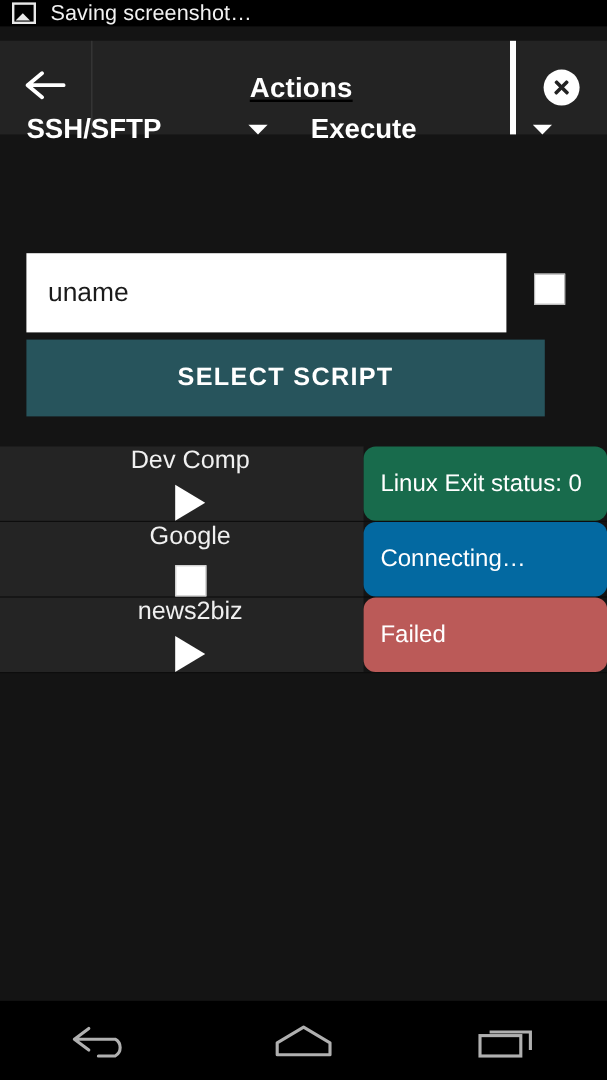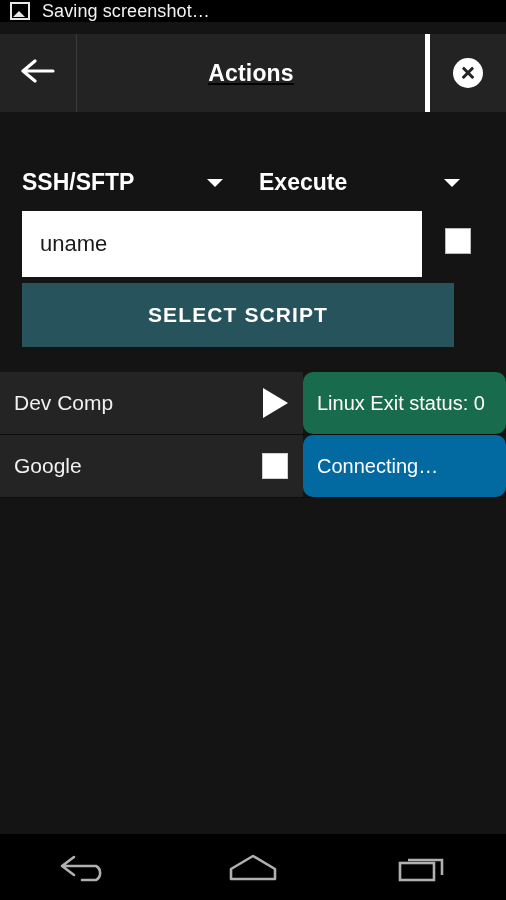--- a/index.html
+++ b/index.html
@@ -86,23 +86,23 @@
     left:50%; top:50%;
     width:15px; height:3.4px;
     background:#232323;
     border-radius:1px;
   }
   .close-circle::before { transform:translate(-50%,-50%) rotate(45deg); }
   .close-circle::after  { transform:translate(-50%,-50%) rotate(-45deg); }
 
   
   #spinner-row {
-    position:absolute; top:108px; left:0;
+    position:absolute; top:94px; left:0;
     width:482px; height:88px;
-    display:flex; align-items:flex-end;
+    display:flex; align-items:flex-start;
   }
   .spinner {
     display:flex; align-items:center;
     cursor:pointer;
   }
   .spinner .sp-label {
     color:#ffffff;
     font-size:23px;
     font-weight:bold;
   }
@@ -162,20 +162,21 @@
     display:flex;
     height:63px;
     border-bottom:1px solid #0d0d0d;
   }
   .host-left {
     width:303px;
     background:#242424;
     display:flex; align-items:center;
     padding:0 0 0 14px;
     cursor:pointer;
+    flex-direction:column;
   }
   .host-name {
     color:#f0f0f0;
     font-size:21px;
     flex:1 1 auto;
   }
   .host-ctrl {
     width:56px;
     display:flex; align-items:center; justify-content:center;
     cursor:pointer;
@@ -280,20 +281,31 @@
         <span class="host-name">Google</span>
         <span class="host-ctrl">
           <span class="icon-stop"></span>
         </span>
       </div>
       <div class="host-status" style="background:#0369a1">
         <span class="st-text">Connecting…</span>
       </div>
     </div>
 
+    <div class="host-row">
+      <div class="host-left">
+        <span class="host-name">news2biz</span>
+        <span class="host-ctrl">
+          <span class="icon-play"></span>
+        </span>
+      </div>
+      <div class="host-status" style="background:#bb5a58">
+        <span class="st-text">Failed</span>
+      </div>
+    </div>
 
   </div>
 
   <div id="navbar">
     <div class="nav-btn nav-back">
       <span>
         <svg width="56" height="32" viewBox="0 0 56 32">
           <path d="M6 15 L18 6 M6 15 L18 24 M6 15 L40 15 a8 8 0 0 1 0 14 L26 29" stroke="#b0b0b0" stroke-width="2.6" fill="none" stroke-linecap="round" stroke-linejoin="round"></path>
         </svg>
       </span>

